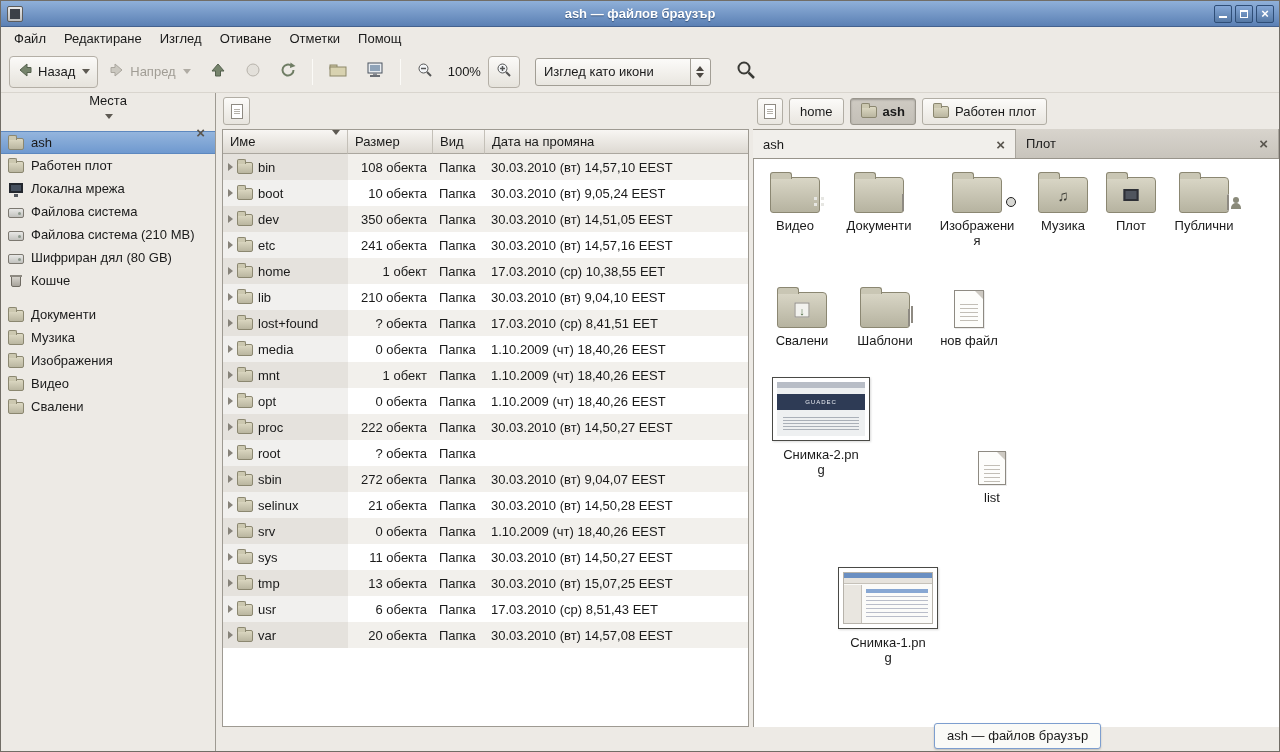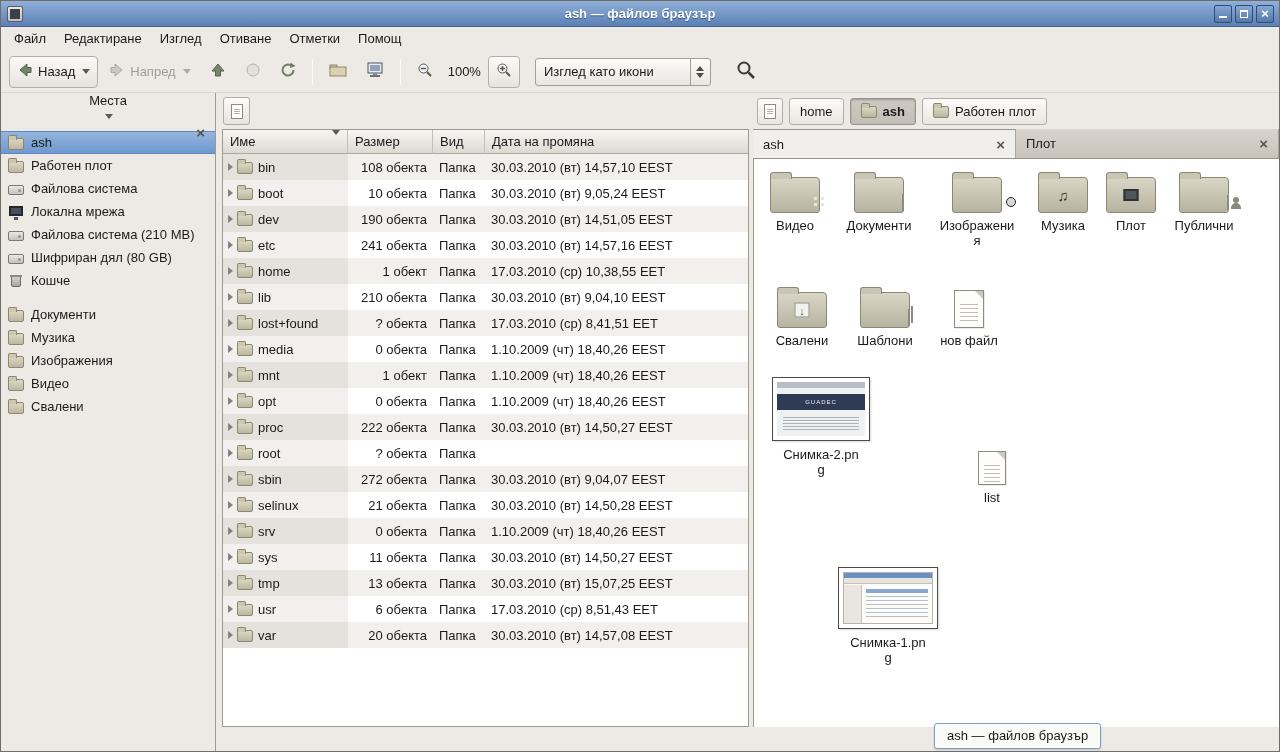--- a/index.html
+++ b/index.html
@@ -275,29 +275,29 @@
           <span>ash</span>
         </div>
       <div class="sb-item">
           <span class="ic16">
             <span class="i-folder"></span>
           </span>
           <span>Работен плот</span>
         </div>
       <div class="sb-item">
           <span class="ic16">
+            <span class="i-monitor"></span>
+          </span>
+          <span>Локална мрежа</span>
+        </div>
+      <div class="sb-item">
+          <span class="ic16">
             <span class="i-drive"></span>
           </span>
           <span>Файлова система</span>
-        </div>
-      <div class="sb-item">
-          <span class="ic16">
-            <span class="i-monitor"></span>
-          </span>
-          <span>Локална мрежа</span>
         </div>
       <div class="sb-item">
           <span class="ic16">
             <span class="i-drive"></span>
           </span>
           <span>Файлова система (210 MB)</span>
         </div>
       <div class="sb-item">
           <span class="ic16">
             <span class="i-drive"></span>
@@ -393,21 +393,21 @@
           <div class="c c-date">30.03.2010 (вт) 9,05,24 EEST</div>
         </div>
           <div class="row">
           <div class="c c-name">
             <span class="exp"></span>
             <span class="ic16">
                 <span class="i-folder"></span>
               </span>
             <span>dev</span>
           </div>
-          <div class="c c-size">190 обекта</div>
+          <div class="c c-size">350 обекта</div>
           <div class="c c-type">Папка</div>
           <div class="c c-date">30.03.2010 (вт) 14,51,05 EEST</div>
         </div>
           <div class="row">
           <div class="c c-name">
             <span class="exp"></span>
             <span class="ic16">
                 <span class="i-folder"></span>
               </span>
             <span>etc</span>

